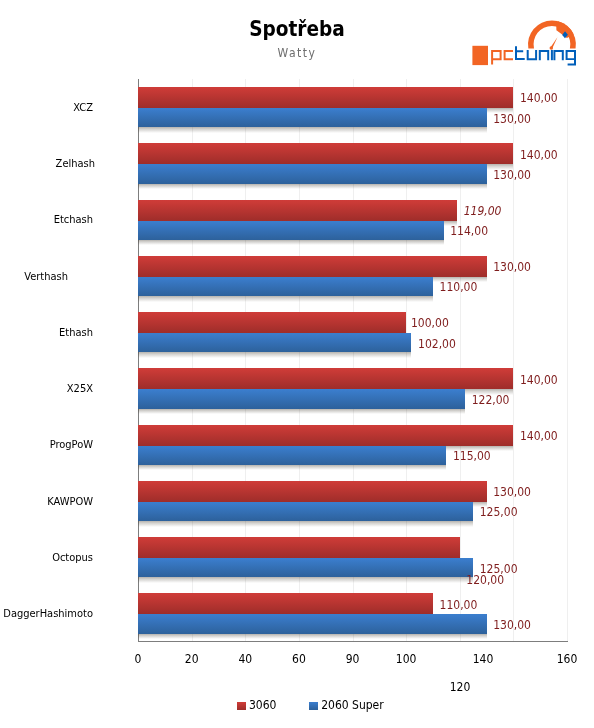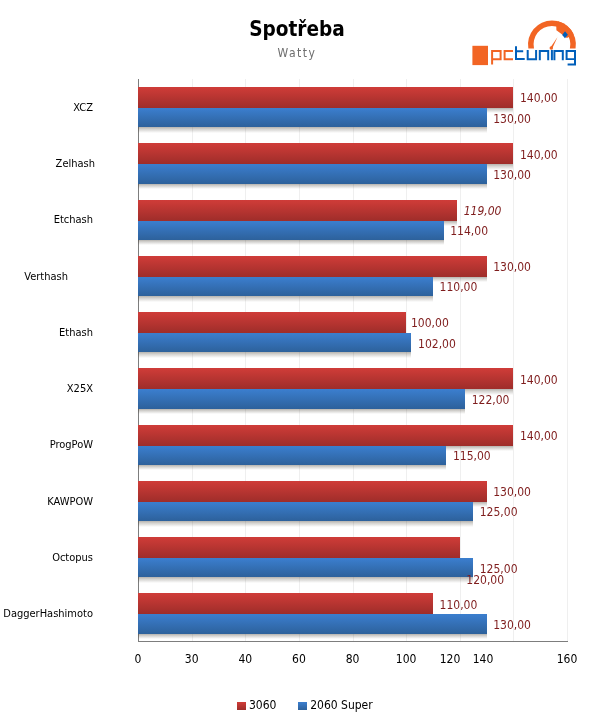--- a/index.html
+++ b/index.html
@@ -17,21 +17,21 @@
   .bar{position:absolute;left:0;}
   .bar.r{background:linear-gradient(to bottom,#ce3c39 0%,#cc3b37 8%,#9e2d2a 100%);}
   .bar.b{background:linear-gradient(to bottom,#3b7ecd 0%,#3a7ccb 8%,#2d619b 100%);}
   .shadow{position:absolute;background:linear-gradient(to bottom,rgba(70,64,52,.40) 0%,rgba(70,64,52,.22) 40%,rgba(70,64,52,0) 100%);}
   #xaxis{position:absolute;left:0;top:641px;width:594px;height:30px;}
   #cats{position:absolute;left:0;top:0;width:558px;height:728px;}
   .vlab{position:absolute;font-size:12px;color:#7f1d1d;white-space:nowrap;}
   .xt{position:absolute;top:11px;font-size:12px;color:#000;text-align:center;transform:translateX(-50%);}
   #legend{position:absolute;left:237.3px;top:698px;width:400px;text-align:left;font-size:12px;}
   .lg{display:inline-block;margin:0 0 0 0;}
-  .lg+.lg{margin-left:22px;}
+  .lg+.lg{margin-left:33px;}
   .sw{display:inline-block;width:8.7px;height:8.5px;vertical-align:-1px;margin-right:3px;}
   .sw.r{background:linear-gradient(to bottom,#ce3c39 0%,#cc3b37 8%,#9e2d2a 100%);}
   .sw.b{background:linear-gradient(to bottom,#3b7ecd 0%,#3a7ccb 8%,#2d619b 100%);}
 </style>
 </head>
 <body>
 
 <div id="page">
   <div class="ttl">Spotřeba</div>
   <div class="sub">Watty</div>
@@ -121,26 +121,26 @@
       <div class="shadow" style="top: 498.4px; left: 0px; width: 335.156px; height: 5.4px;"></div>
       <div class="bar r" style="top: 458px; width: 321.75px; height: 21px;"></div>
       <div class="bar b" style="top: 479px; width: 335.156px; height: 19.4px;"></div>
       <div class="shadow" style="top: 535.25px; left: 0px; width: 294.938px; height: 5.4px;"></div>
       <div class="shadow" style="top: 554.65px; left: 0px; width: 348.562px; height: 5.4px;"></div>
       <div class="bar r" style="top: 514.25px; width: 294.938px; height: 21px;"></div>
       <div class="bar b" style="top: 535.25px; width: 348.562px; height: 19.4px;"></div>
     </div>
   <div id="xaxis">
       <div class="xt" style="left: 138px;">0</div>
-      <div class="xt" style="left: 191.625px;">30</div>
+      <div class="xt" style="left: 191.625px;">20</div>
       <div class="xt" style="left: 245.25px;">40</div>
       <div class="xt" style="left: 298.875px;">60</div>
-      <div class="xt" style="left: 352.5px;">80</div>
+      <div class="xt" style="left: 352.5px;">90</div>
       <div class="xt" style="left: 406.125px;">100</div>
-      <div class="xt" style="left: 450px;">120</div>
+      <div class="xt" style="left: 460px; margin-top: 28px;">120</div>
       <div class="xt" style="left: 483px;">140</div>
       <div class="xt" style="left: 567px;">160</div>
     </div>
 
   <div id="legend"><span class="lg"><span class="sw r"></span><span>3060</span></span><span class="lg"><span class="sw b"></span><span>2060 Super</span></span></div>
 <div class="vlab" style="left: 519.975px; top: 91.3px;">140,00</div>
     <div class="vlab" style="left: 493.163px; top: 111.5px;">130,00</div>
     <div class="vlab" style="left: 519.975px; top: 147.55px;">140,00</div>
     <div class="vlab" style="left: 493.163px; top: 167.75px;">130,00</div>
     <div class="vlab" style="left: 463.669px; top: 203.8px; font-style: italic;">119,00</div>

